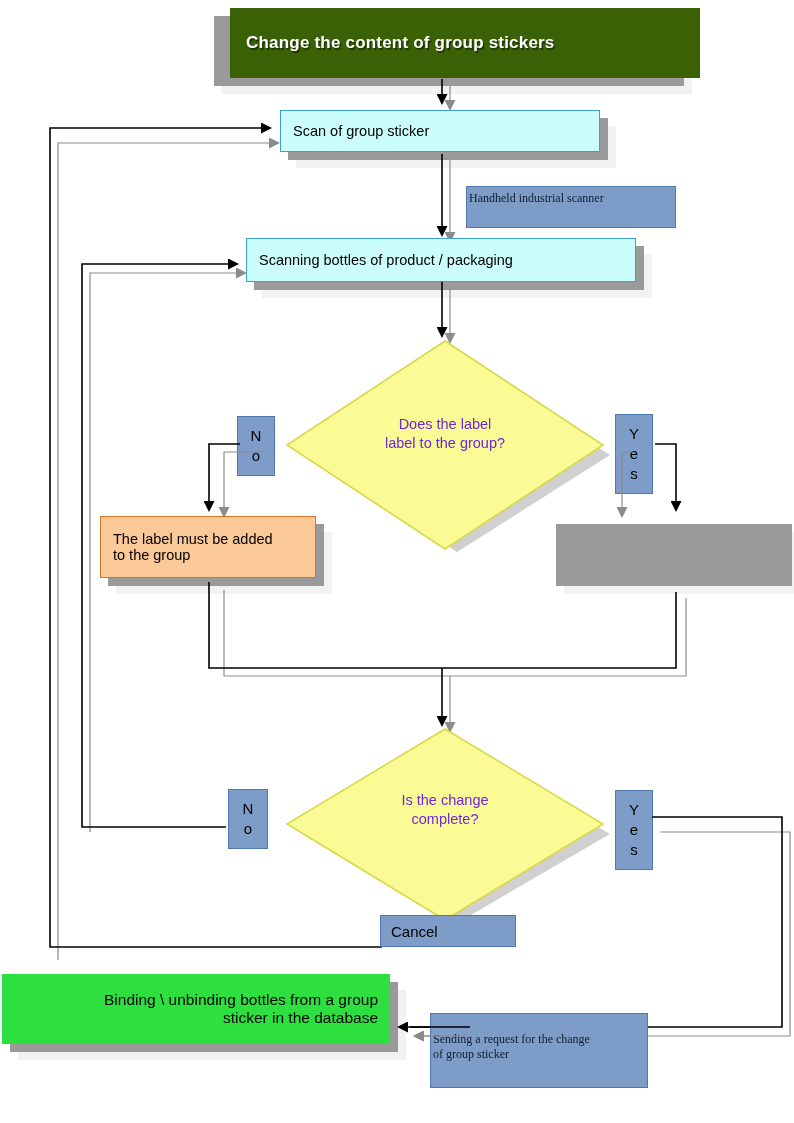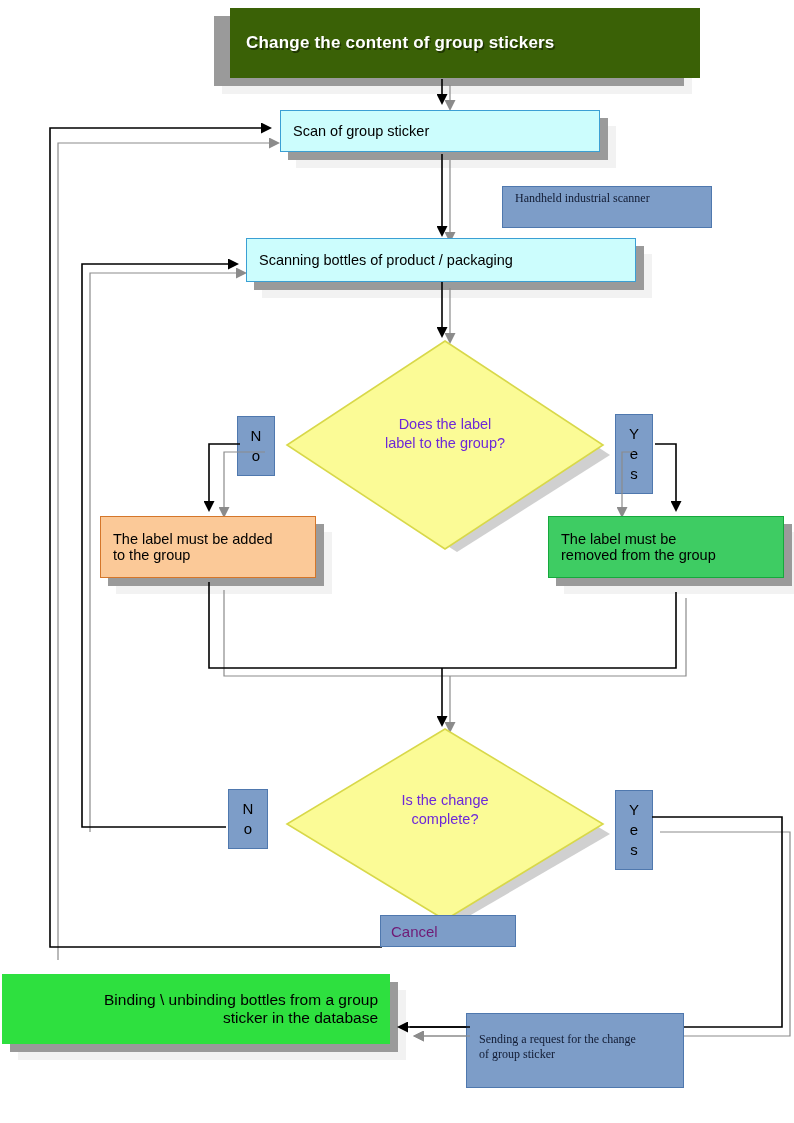--- a/index.html
+++ b/index.html
@@ -16,24 +16,24 @@
 
   
   .hdr{background:#3a6106;border:0;color:#ffffff;font-weight:bold;font-size:17px;
        letter-spacing:.2px;padding:0 16px;text-shadow:1.5px 1.5px 0 rgba(0,0,0,.45);margin-left:24px;}
 
   
   .cyan{background:#ccfdfd;border:1px solid #3b9fd4;color:#000;font-size:14.5px;padding:0 12px;}
 
   
   .bluebox{background:#7d9dc8;border:1px solid #4f78ae;color:#111b33;
-           font-family:"Liberation Serif",serif;font-size:12px;padding:4px 12px;align-items:flex-start;margin-left:36px;}
-
-  
-  .bluelbl{background:#7d9dc8;border:1px solid #4f78ae;color:#701a75;font-size:15px;padding:0 10px;}
+           font-family:"Liberation Serif",serif;font-size:12px;padding:4px 2px;align-items:flex-start;}
+
+  
+  .bluelbl{background:#7d9dc8;border:1px solid #4f78ae;color:#000000;font-size:15px;padding:0 10px;}
 
   
   .yn{background:#7d9dc8;border:1px solid #4f78ae;color:#000;font-size:15px;
       display:flex;flex-direction:column;align-items:center;justify-content:center;line-height:1.35;}
   .yn span{display:block;}
 
   
   .orange{background:#fbc998;border:1px solid #d4762a;color:#000;font-size:14.5px;padding:0 12px;}
   
   .green{background:#3ecc63;border:1px solid #16a83c;color:#000;font-size:14.5px;padding:0 12px;}
@@ -164,26 +164,20 @@
     <span>s</span>
   </div>
 
   <div class="node box orange" style="left:100px;top:516px;width:216px;height:62px;">
     <span class="txt">
       <span>The label must be added</span><br>
       <span>to the group</span>
     </span>
   </div>
 
-  <div class="node box green" style="left:548px;top:516px;width:236px;height:62px;">
-    <span class="txt">
-      <span>The label must be</span><br>
-      <span>removed from the group</span>
-    </span>
-  </div>
 
   <div class="diamond" style="left:285px;top:726px;width:320px;height:190px;">
     <svg width="330" height="200" viewBox="0 0 330 200">
       <polygon points="172,16 325,108 172,197 19,108" fill="#c8c8c8" opacity="0.85"></polygon>
       <polygon points="160,3 318,98 160,194 2,98" fill="#fbfb96" stroke="#d8d84a" stroke-width="1.6"></polygon>
     </svg>
   </div>
   <div class="dlabel" style="left:325px;top:791px;width:240px;">
     <div>Is the change</div>
     <div>complete?</div>

